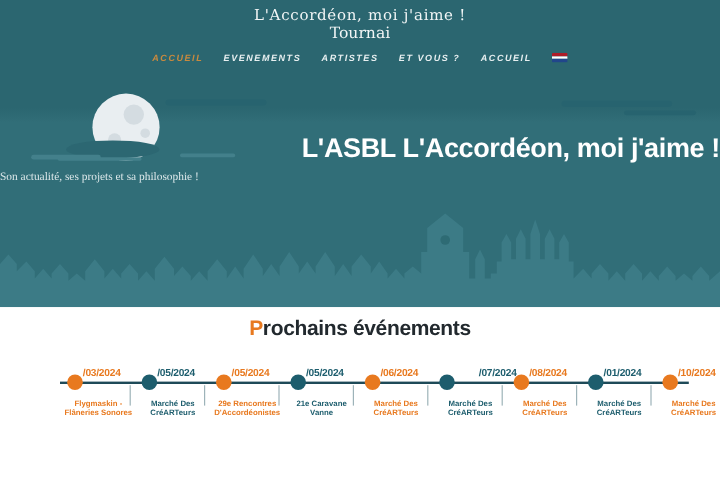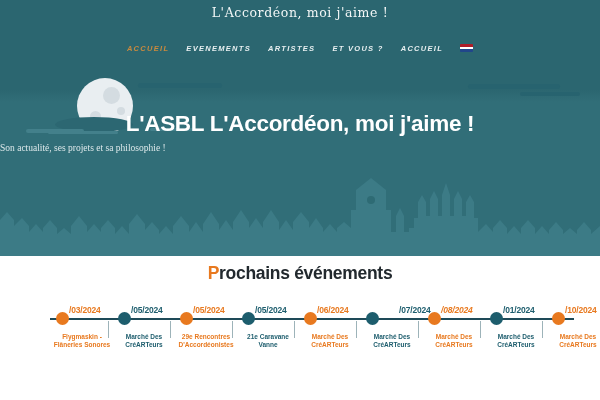--- a/index.html
+++ b/index.html
@@ -48,21 +48,21 @@
   .s-dark{background:#27636f;}
   .s-light{background:#43808b;}
   .sw1{left:55px;top:117px;width:78px;height:15px;background:#2c6772;border-radius:50%;}
   .sw2{left:48px;top:131px;width:70px;height:3px;}
   .sd1{left:138px;top:83px;width:84px;height:5px;}
   .sd2{left:468px;top:84px;width:92px;height:5px;}
   .sd3{left:520px;top:92px;width:60px;height:4px;}
   .sl1{left:26px;top:129px;width:58px;height:4px;}
   .sl2{left:150px;top:128px;width:46px;height:3px;}
 
-  .hero-title{position:absolute;top:111px;left:0;width:100%;text-align:center;
+  .hero-title{position:absolute;top:111px;left:0;width:100%;text-align:right;
     color:#fff;font-size:22.5px;font-weight:bold;letter-spacing:-.3px;}
   .hero-sub{position:absolute;top:143px;left:0;width:100%;text-align:left;
     color:#dce8ea;font-size:9.5px;font-family:"Liberation Serif",serif;}
 
   .skyline{position:absolute;left:0;bottom:0;width:600px;height:80px;display:block;}
 
   
   .events{position:absolute;top:256px;left:0;width:600px;height:124px;background:#fff;overflow:hidden;}
   .section-heading{margin:7px 0 0;text-align:center;font-size:17.5px;font-weight:bold;
     color:var(--heading-dark);letter-spacing:-.3px;}
@@ -80,20 +80,21 @@
   .bg-orange{background:var(--orange);}
   .bg-teal{background:var(--teal);}
 </style>
 </head>
 <body>
 
 <div class="hero">
 
   <div class="site-title">
     <div class="l1">L'Accordéon, moi j'aime !</div>
+    <div class="l2">Tournai</div>
   </div>
 
   <div class="nav">
     <span class="nav-link active">ACCUEIL</span>
     <span class="nav-link">EVENEMENTS</span>
     <span class="nav-link">ARTISTES</span>
     <span class="nav-link">ET VOUS ?</span>
     <span class="nav-link">ACCUEIL</span>
     <span class="flag">
       <i id="flag-red" style="background: rgb(174, 28, 40);"></i>
@@ -164,21 +165,21 @@
       <span class="tl-label col-teal" style="left: 222px;">21e Caravane Vanne</span>
       <span class="tl-dot bg-orange" style="left: 288px;"></span>
       <span class="tl-date col-orange" style="left: 301px;">/06/2024</span>
       <span class="tl-tick" style="left: 340px;"></span>
       <span class="tl-label col-orange" style="left: 284px;">Marché Des CréARTeurs</span>
       <span class="tl-dot bg-teal" style="left: 350px;"></span>
       <span class="tl-date col-teal" style="left: 363px; padding-left: 20px;">/07/2024</span>
       <span class="tl-tick" style="left: 402px;"></span>
       <span class="tl-label col-teal" style="left: 346px;">Marché Des CréARTeurs</span>
       <span class="tl-dot bg-orange" style="left: 412px;"></span>
-      <span class="tl-date col-orange" style="left: 425px; font-style: italic;">/08/2024</span>
+      <span class="tl-date col-orange" style="left: 425px;">/08/2024</span>
       <span class="tl-tick" style="left: 464px;"></span>
       <span class="tl-label col-orange" style="left: 408px;">Marché Des CréARTeurs</span>
       <span class="tl-dot bg-teal" style="left: 474px;"></span>
       <span class="tl-date col-teal" style="left: 487px;">/01/2024</span>
       <span class="tl-tick" style="left: 526px;"></span>
       <span class="tl-label col-teal" style="left: 470px;">Marché Des CréARTeurs</span>
       <span class="tl-dot bg-orange" style="left: 536px;"></span>
       <span class="tl-date col-orange" style="left: 549px;">/10/2024</span>
       <span class="tl-tick" style="left: 588px;"></span>
       <span class="tl-label col-orange" style="left: 532px;">Marché Des CréARTeurs</span>

